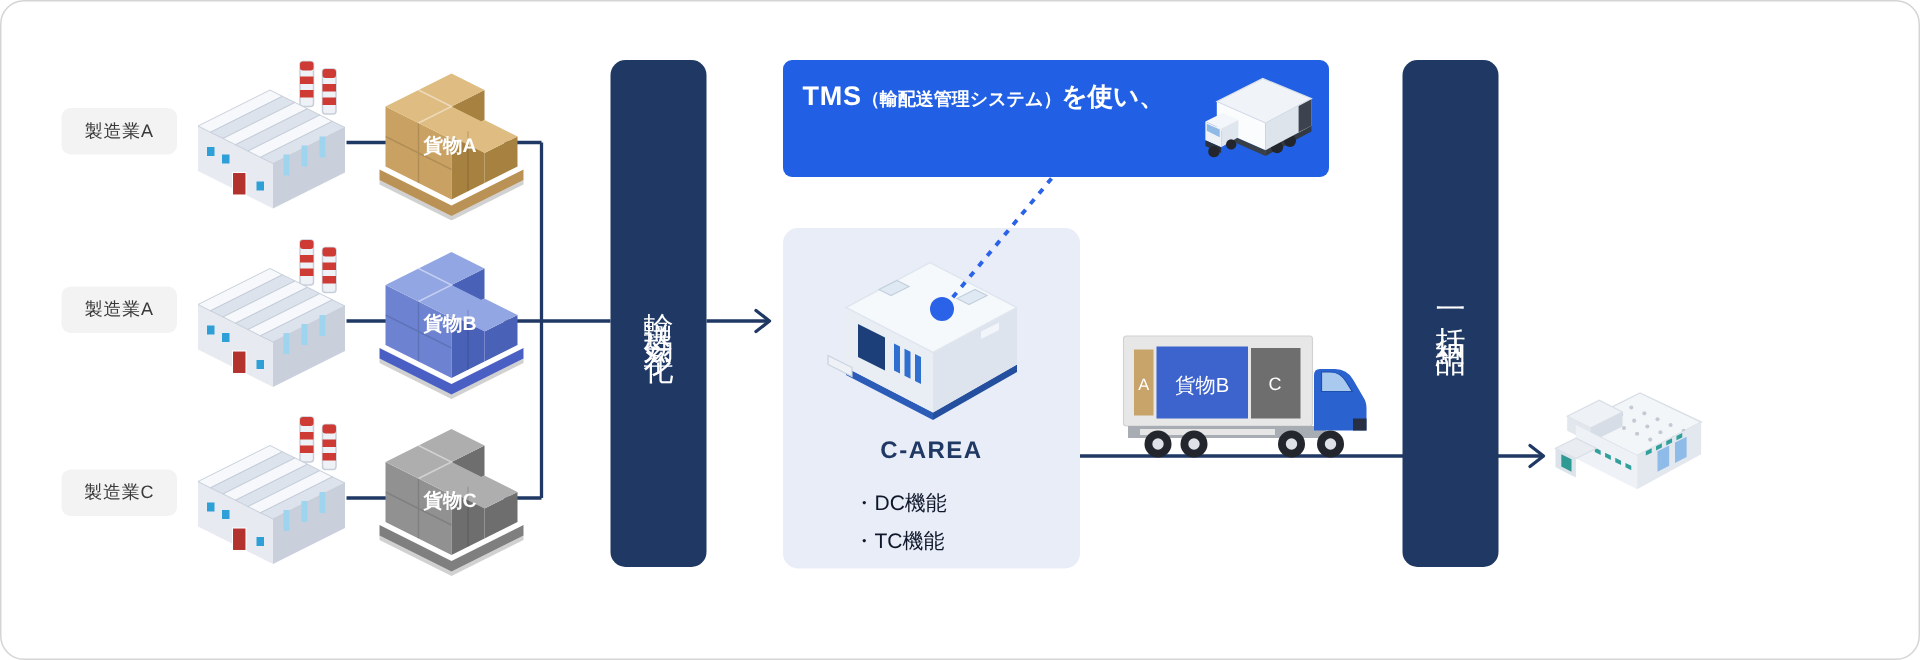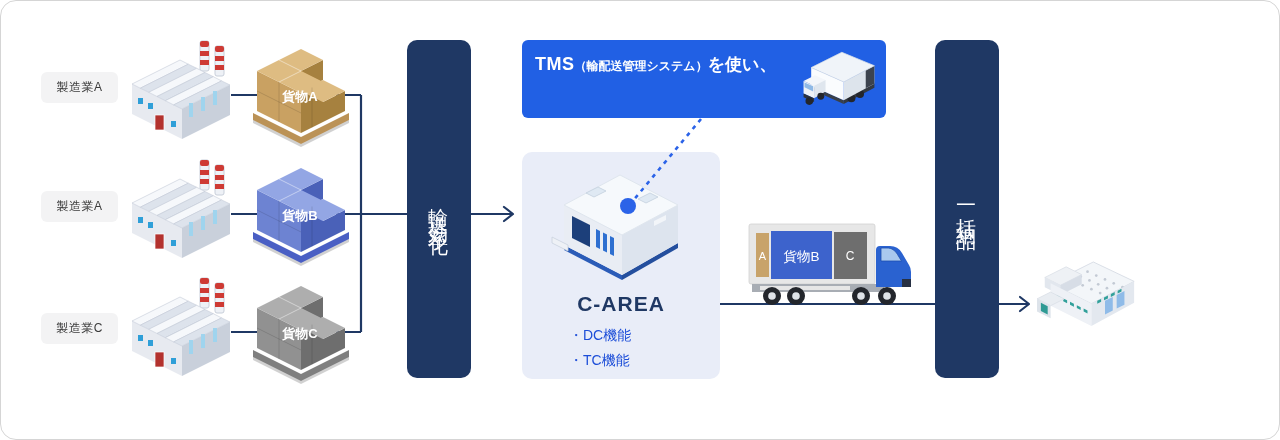--- a/index.html
+++ b/index.html
@@ -18,22 +18,22 @@
   
   .tms{left:521px;top:39px;width:364px;height:78px;background:#2160e4;border-radius:6px;z-index:2;color:#fff;}
   .tms .txt{position:absolute;left:13px;top:11px;line-height:26px;white-space:nowrap;}
   .tms .t-main{font-size:18px;font-weight:bold;letter-spacing:0.5px;}
   .tms .t-paren{font-size:12px;font-weight:600;}
   .tms .t-suffix{font-size:17px;font-weight:bold;}
   .tms .t-line2{font-size:17px;font-weight:bold;display:block;}
   
   .panel{left:521px;top:151px;width:198px;height:227px;background:#e9edf8;border-radius:10px;z-index:2;}
   .panel .title{position:absolute;top:140px;left:0;width:100%;text-align:center;
-                font-size:21px;font-weight:bold;color:#1f3864;letter-spacing:1px;}
-  .panel .feat{position:absolute;left:47px;font-size:14px;color:#1d4ed8;}
+                font-size:16px;font-weight:bold;color:#1f3864;letter-spacing:1px;}
+  .panel .feat{position:absolute;left:47px;font-size:14px;color:#0f172a;}
   .cargo-label{fill:#ffffff;font-size:13px;font-weight:600;}
   .z3{z-index:3;} .z4{z-index:4;}
 </style>
 </head>
 <body>
 
 <svg width="0" height="0" style="position:absolute" aria-hidden="true">
   <defs>
 
     <symbol id="factory-shape" viewBox="0 0 118 102">

